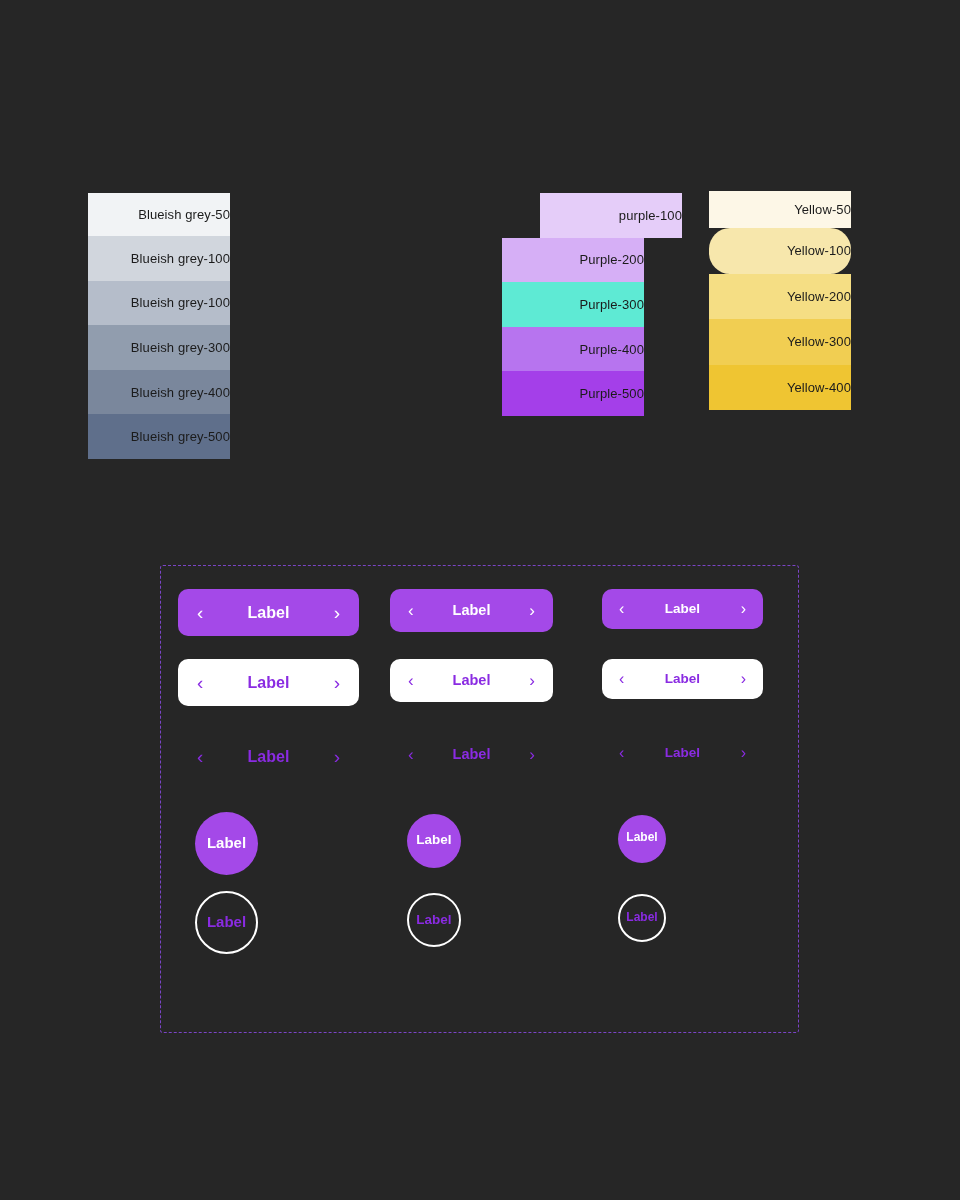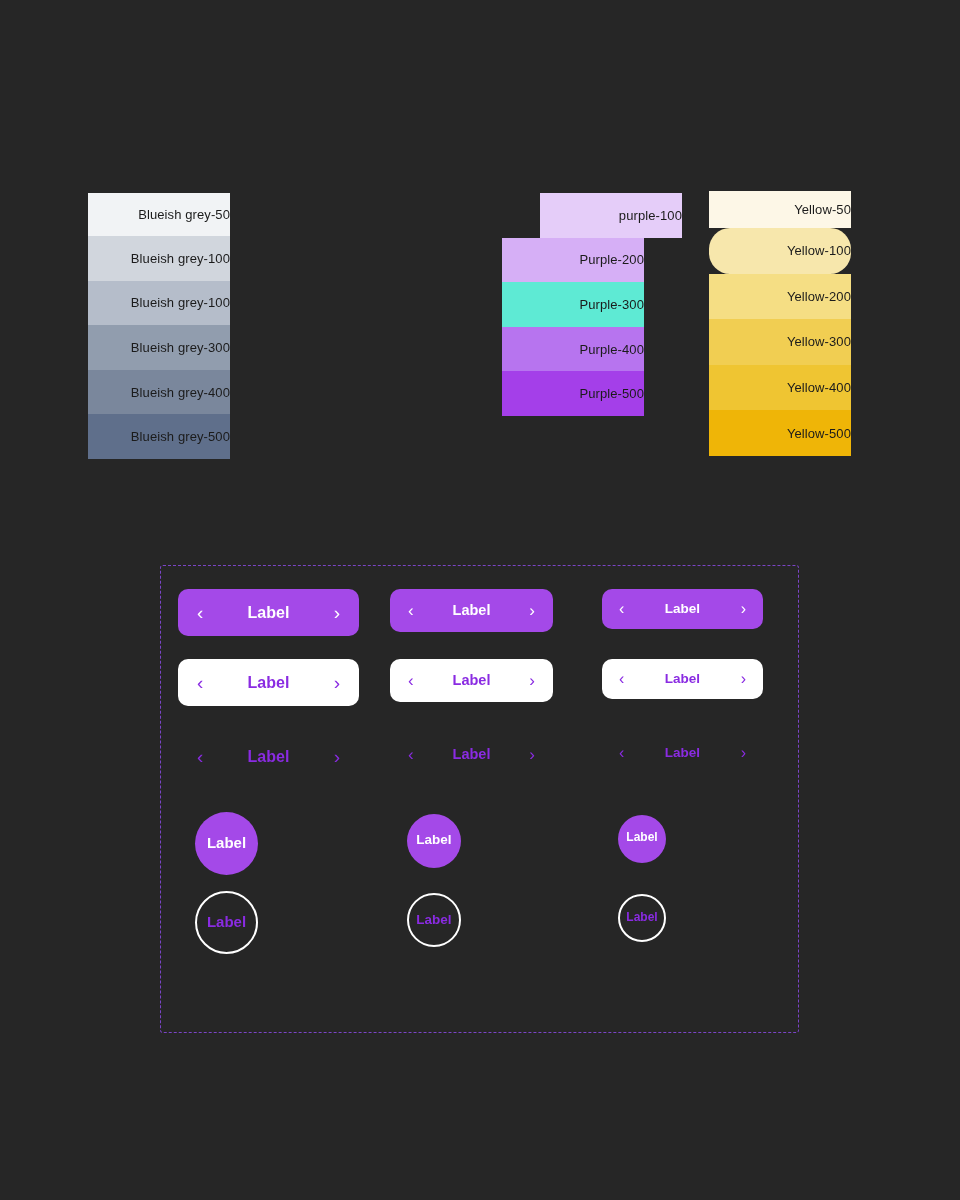--- a/index.html
+++ b/index.html
@@ -174,23 +174,20 @@
         </div>
         <div class="swatch" style="background: rgb(245, 222, 132); height: 45.6px;">
           <span class="swatch-label">Yellow-200</span>
         </div>
         <div class="swatch" style="background: rgb(241, 206, 82); height: 45.6px;">
           <span class="swatch-label">Yellow-300</span>
         </div>
         <div class="swatch" style="background: rgb(239, 197, 50); height: 45.6px;">
           <span class="swatch-label">Yellow-400</span>
         </div>
-        <div class="swatch" style="background: rgb(239, 181, 7); height: 45.6px;">
-          <span class="swatch-label">Yellow-500</span>
-        </div>
       </div>
     </div>
 
   <div class="component-frame" id="component-frame">
       <div class="pill-btn size-lg btn-filled" style="left: 17px; top: 23px;">
         <span class="chev">‹</span>
         <span class="lbl">Label</span>
         <span class="chev">›</span>
       </div>
       <div class="pill-btn size-md btn-filled" style="left: 229px; top: 23px;">

